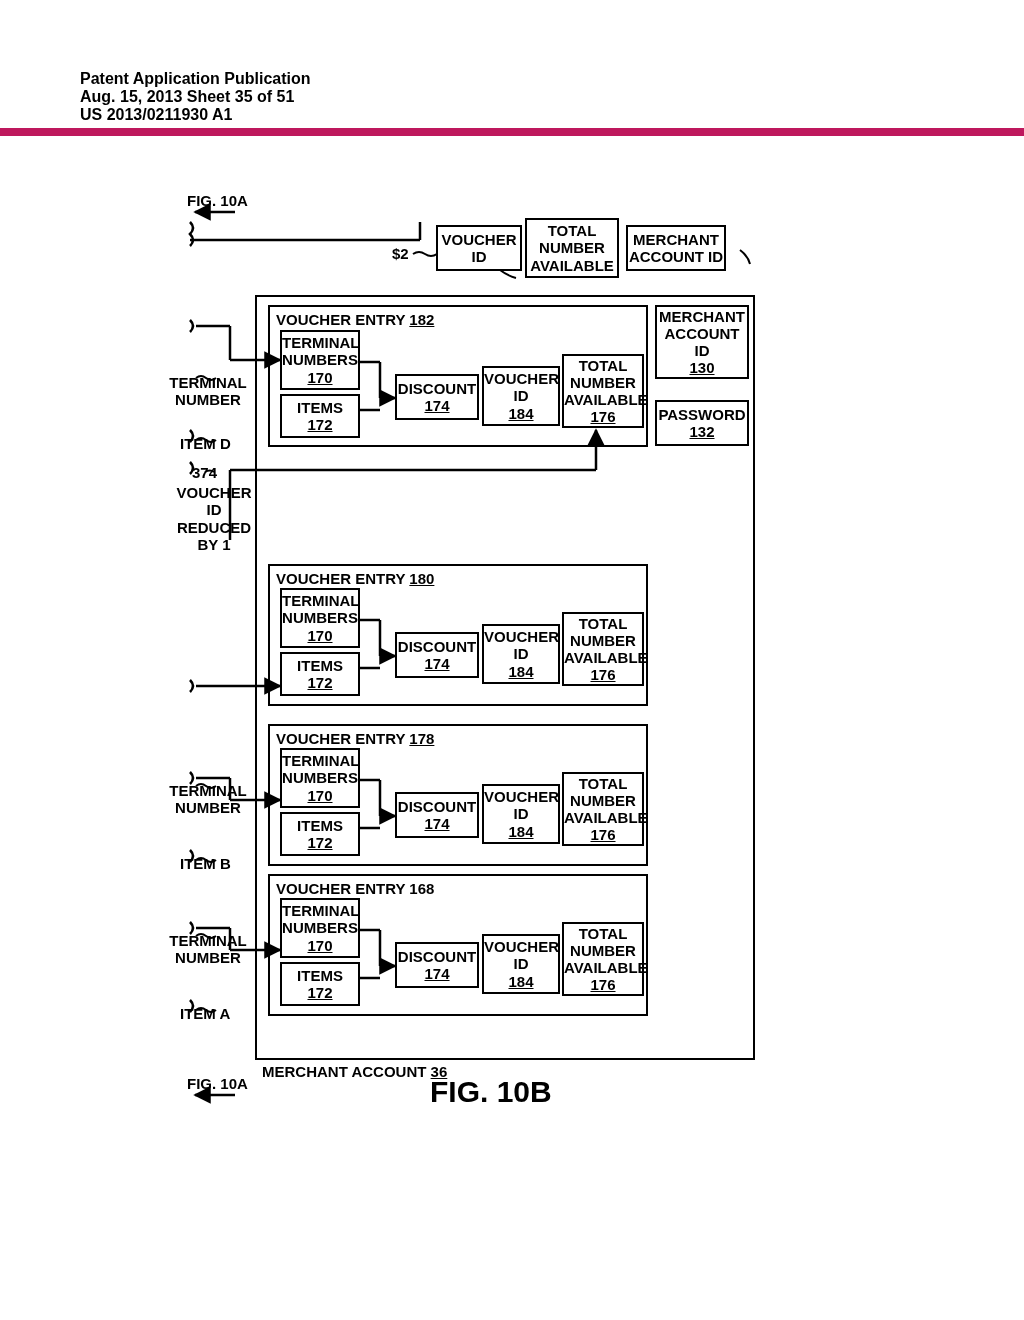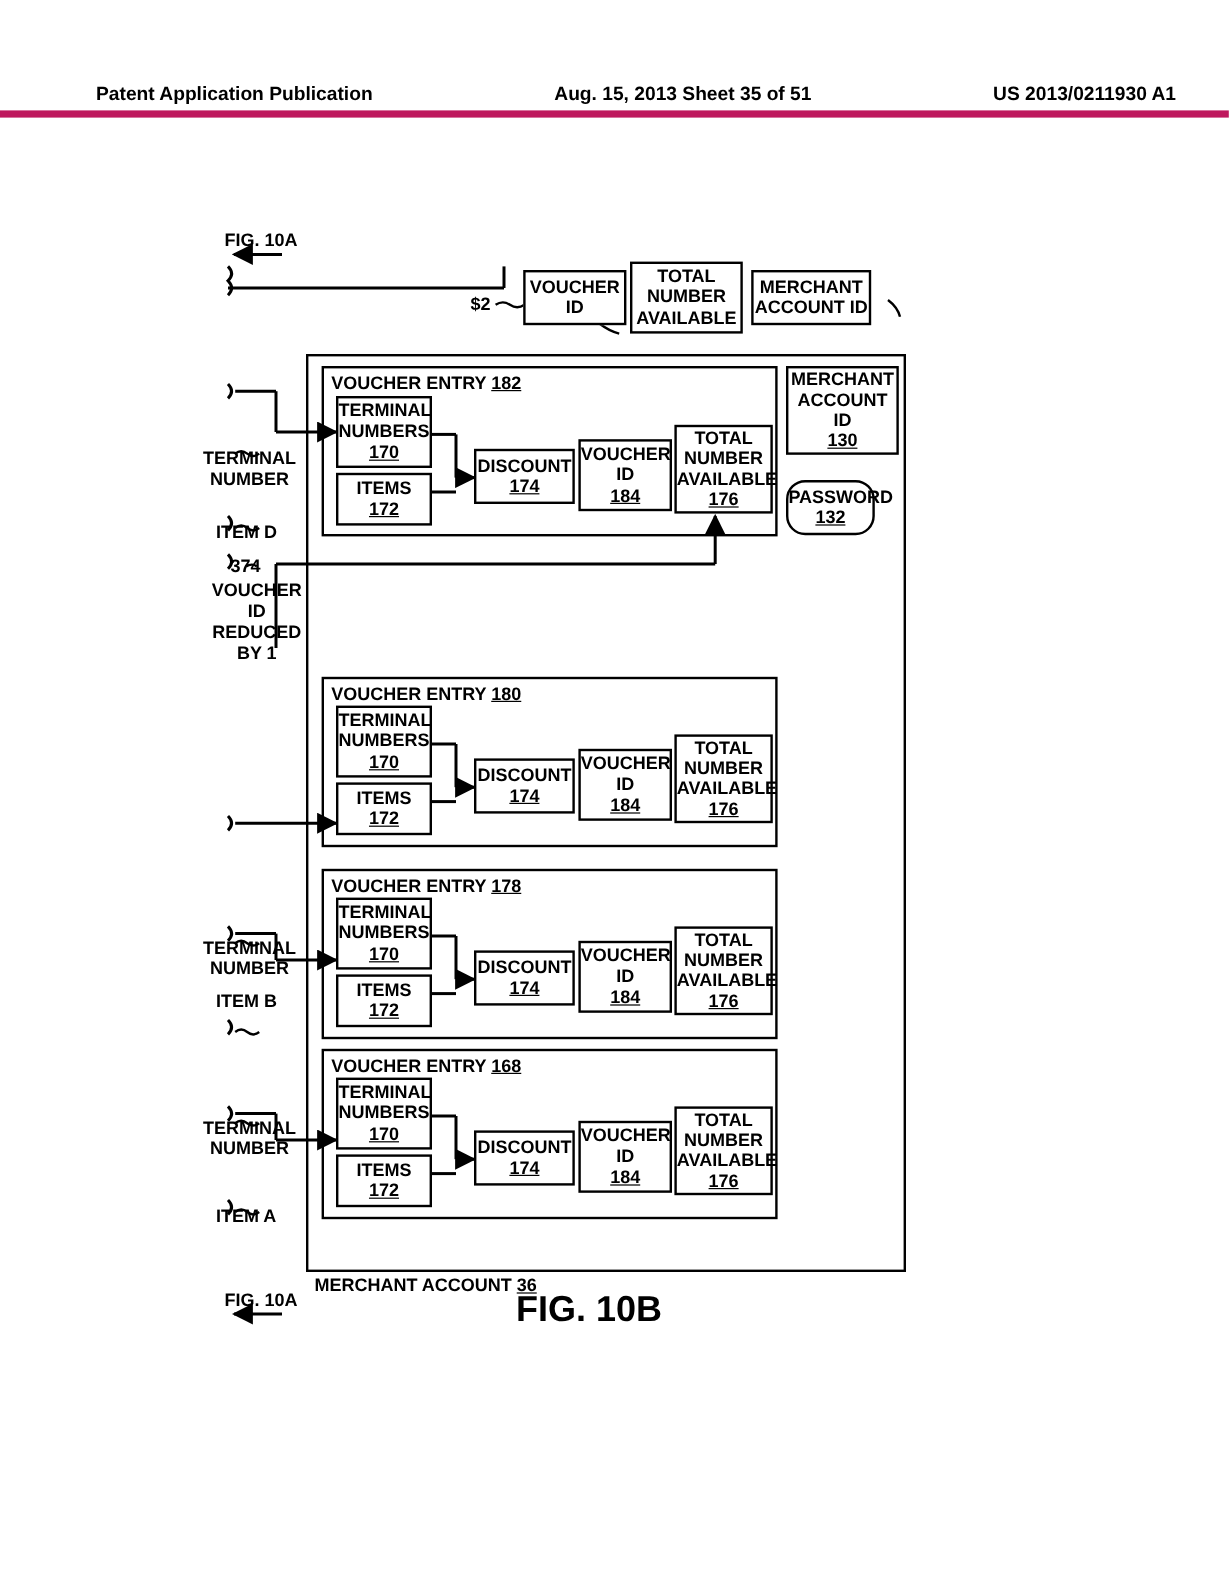--- a/index.html
+++ b/index.html
@@ -6,26 +6,27 @@
   body {
     font-family: Arial, Helvetica, sans-serif;
     background: #fff;
     width: 1024px;
     height: 1320px;
     position: relative;
   }
   .page-header {
     position: absolute;
     top: 70px; left: 0; right: 0;
-    border-bottom: 6px solid #be185d;
+    border-bottom: 8px solid #be185d;
     padding: 0 44px 4px 80px;
     display: flex;
     justify-content: space-between;
     font-weight: bold;
     font-size: 16px;
+    flex-direction: column;
   }
   .canvas {
     position: absolute;
     top: 110px; left: 0; width: 1024px; height: 1100px;
   }
   .abs { position: absolute; }
   .box {
     border: 2.5px solid #000;
     background: #fff;
     text-align: center;
@@ -169,21 +170,21 @@
   <div class="abs box" style="left:626px; top:115px; width:100px; height:46px;">
     <span>MERCHANT ACCOUNT ID</span>
   </div>
 
   <div class="abs outer" style="left:255px; top:185px; width:500px; height:765px;"></div>
 
   <div class="abs box" style="left:655px; top:195px; width:94px; height:74px;">
     <span>MERCHANT ACCOUNT ID</span>
     <span class="u">130</span>
   </div>
-  <div class="abs box" style="left:655px; top:290px; width:74px; height:46px;border-radius:16px;">
+  <div class="abs box" style="left:655px; top:290px; width:94px; height:46px;">
     <span>PASSWORD</span>
     <span class="u">132</span>
   </div>
 
   <div class="abs outer" style="left:268px; top:195px; width:380px; height:142px;">
     <div class="entry-label">
       <span>VOUCHER ENTRY</span>
       <span style="text-decoration:underline;">182</span>
     </div>
   </div>
@@ -260,26 +261,26 @@
   </div>
   <div class="abs box" style="left:482px; top:674px; width:78px; height:60px;">
     <span>VOUCHER ID</span>
     <span class="u">184</span>
   </div>
   <div class="abs box" style="left:562px; top:662px; width:82px; height:74px;">
     <span>TOTAL NUMBER AVAILABLE</span>
     <span class="u">176</span>
   </div>
   <div class="abs label" style="left:168px; top:672px; width:80px;">TERMINAL NUMBER</div>
-  <div class="abs label" style="left:180px; top:716px;">ITEM B</div>
+  <div class="abs label" style="left:180px; top:745px;">ITEM B</div>
 
   <div class="abs outer" style="left:268px; top:764px; width:380px; height:142px;">
     <div class="entry-label">
       <span>VOUCHER ENTRY</span>
-      <span style="text-decoration:underline;">168</span>
+      <span style="">168</span>
     </div>
   </div>
   <div class="abs box" style="left:280px; top:788px; width:80px; height:60px;">
     <span>TERMINAL NUMBERS</span>
     <span class="u">170</span>
   </div>
   <div class="abs box" style="left:280px; top:852px; width:80px; height:44px;">
     <span>ITEMS</span>
     <span class="u">172</span>
   </div>

